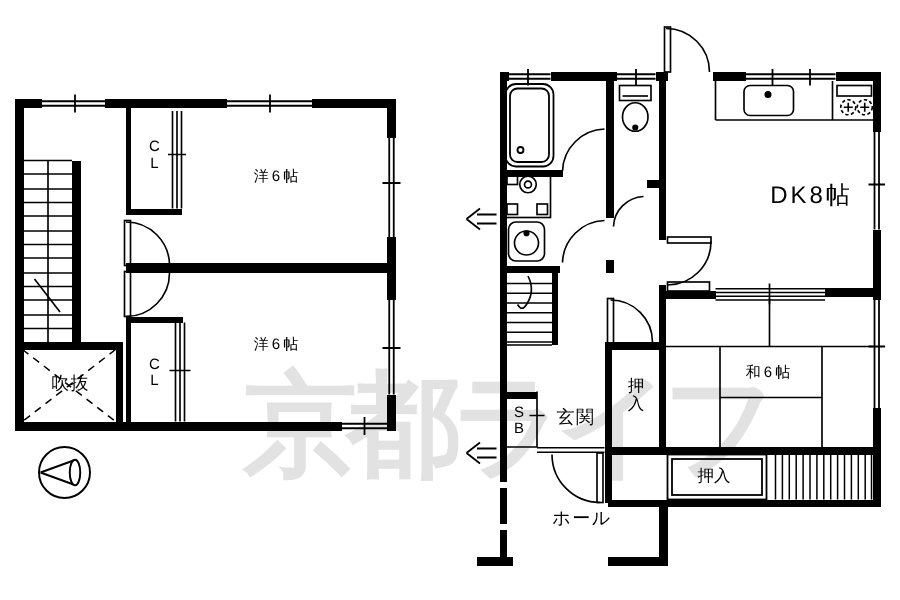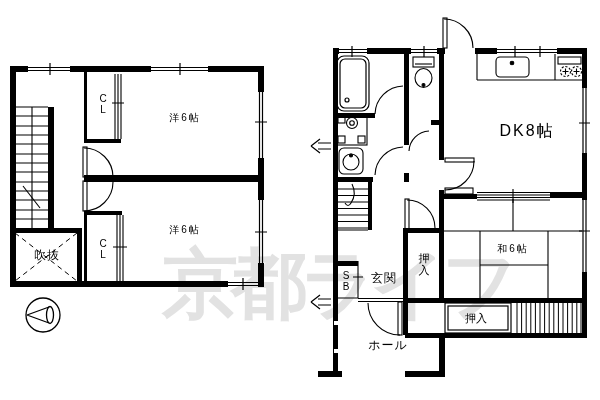--- a/index.html
+++ b/index.html
@@ -208,21 +208,21 @@
   </svg>
 
   <div class="lbl fs15" style="left:185px;top:118px;">洋6帖</div>
   <div class="lbl fs15" style="left:185px;top:230px;">洋6帖</div>
   <div class="lbl fs10" style="left:103px;top:104px;">C
 L</div>
   <div class="lbl fs10" style="left:103px;top:249px;">C
 L</div>
   <div class="lbl fs12" style="left:47px;top:256px;">吹抜</div>
 
-  <div class="lbl fs16" style="left:527px;top:131px;">DK8帖</div>
+  <div class="lbl fs16" style="left:541px;top:131px;">DK8帖</div>
   <div class="lbl fs15" style="left:513px;top:237px;margin-top:12px;">和6帖</div>
   <div class="lbl fs11" style="left:424px;top:264px;">押
 入</div>
   <div class="lbl fs11" style="left:476px;top:318px;text-align:center;">押入</div>
   <div class="lbl fs10" style="left:346px;top:281px;">S
 B</div>
   <div class="lbl fs12" style="left:384px;top:279px;">玄関</div>
   <div class="lbl fs12" style="left:388px;top:346px;text-align:right;">ホール</div>
 </div>
 

